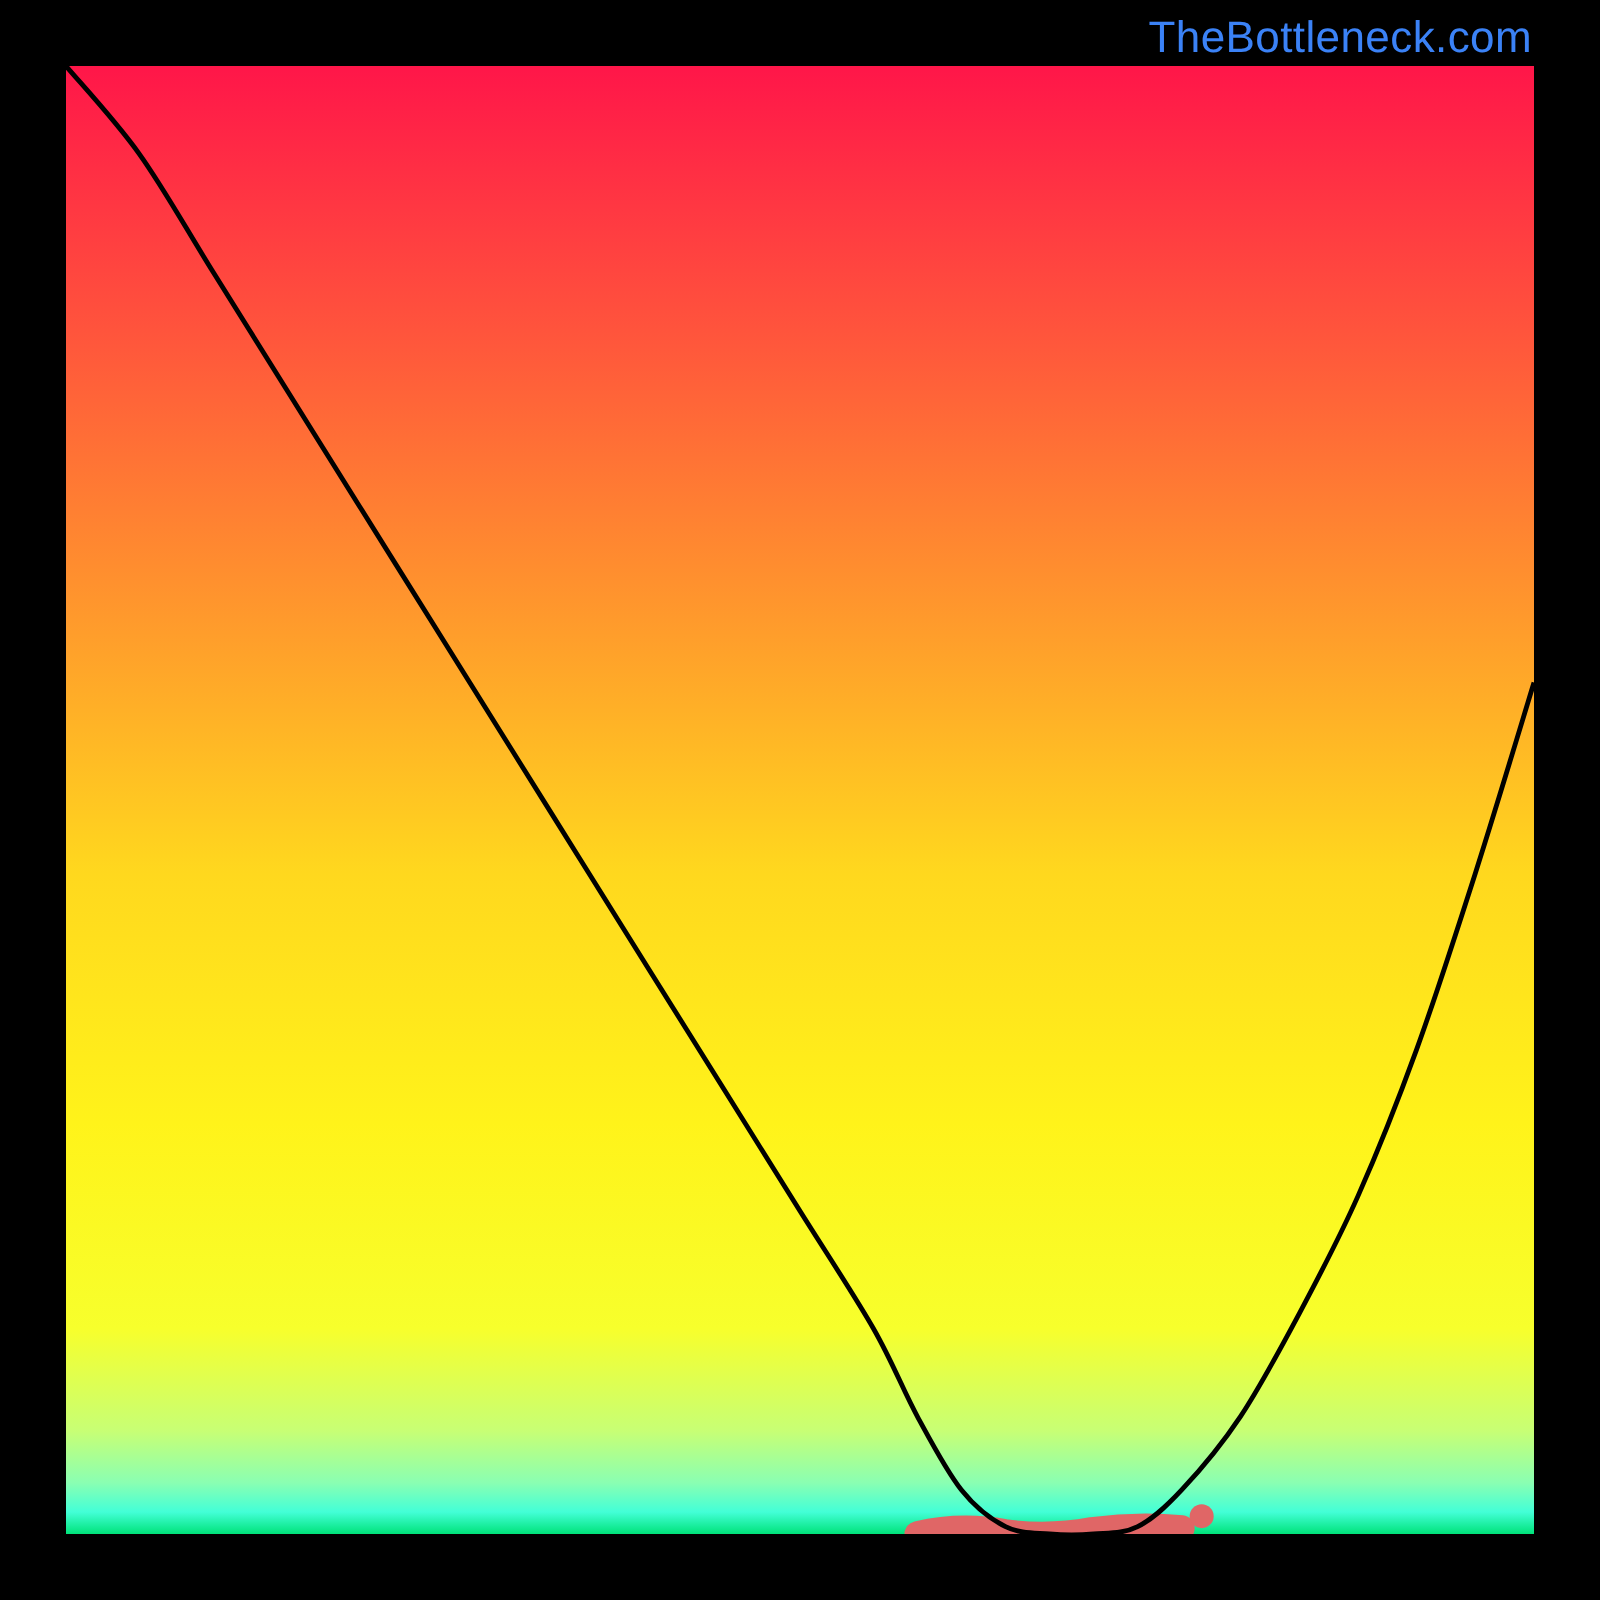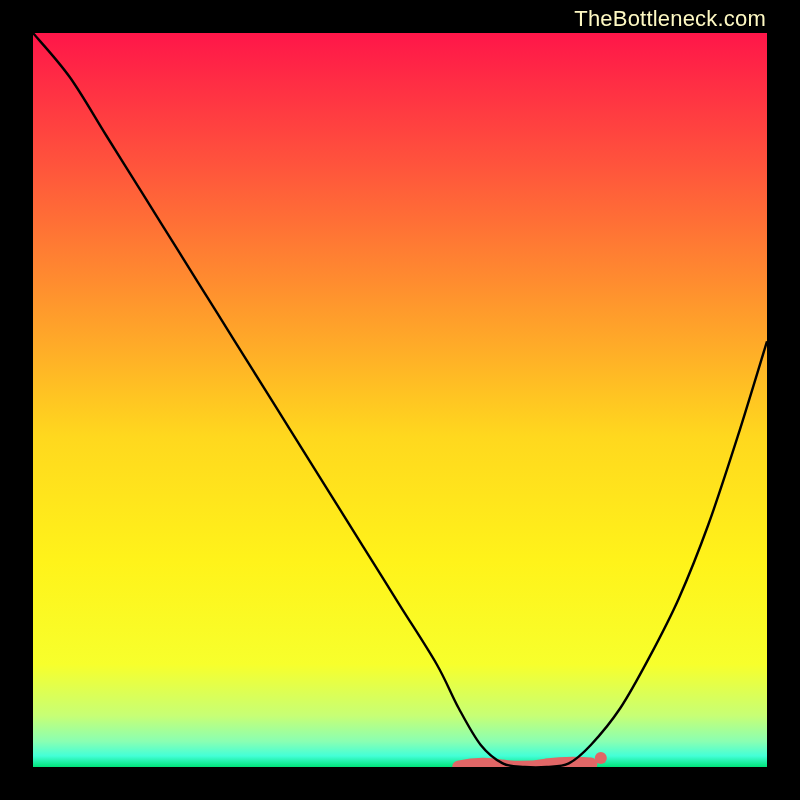--- a/index.html
+++ b/index.html
@@ -23,21 +23,21 @@
     top: 33px;
     width: 734px;
     height: 734px;
   }
   .watermark {
     position: absolute;
     top: 6px;
     right: 34px;
     font-family: Arial, Helvetica, sans-serif;
     font-size: 22px;
-    color: #fef9c3;
+    color: #3b82f6;
     letter-spacing: 0.2px;
   }
   svg { display: block; }
 </style>
 </head>
 <body>
 
 <div class="frame">
 
   <div class="watermark">TheBottleneck.com</div>

